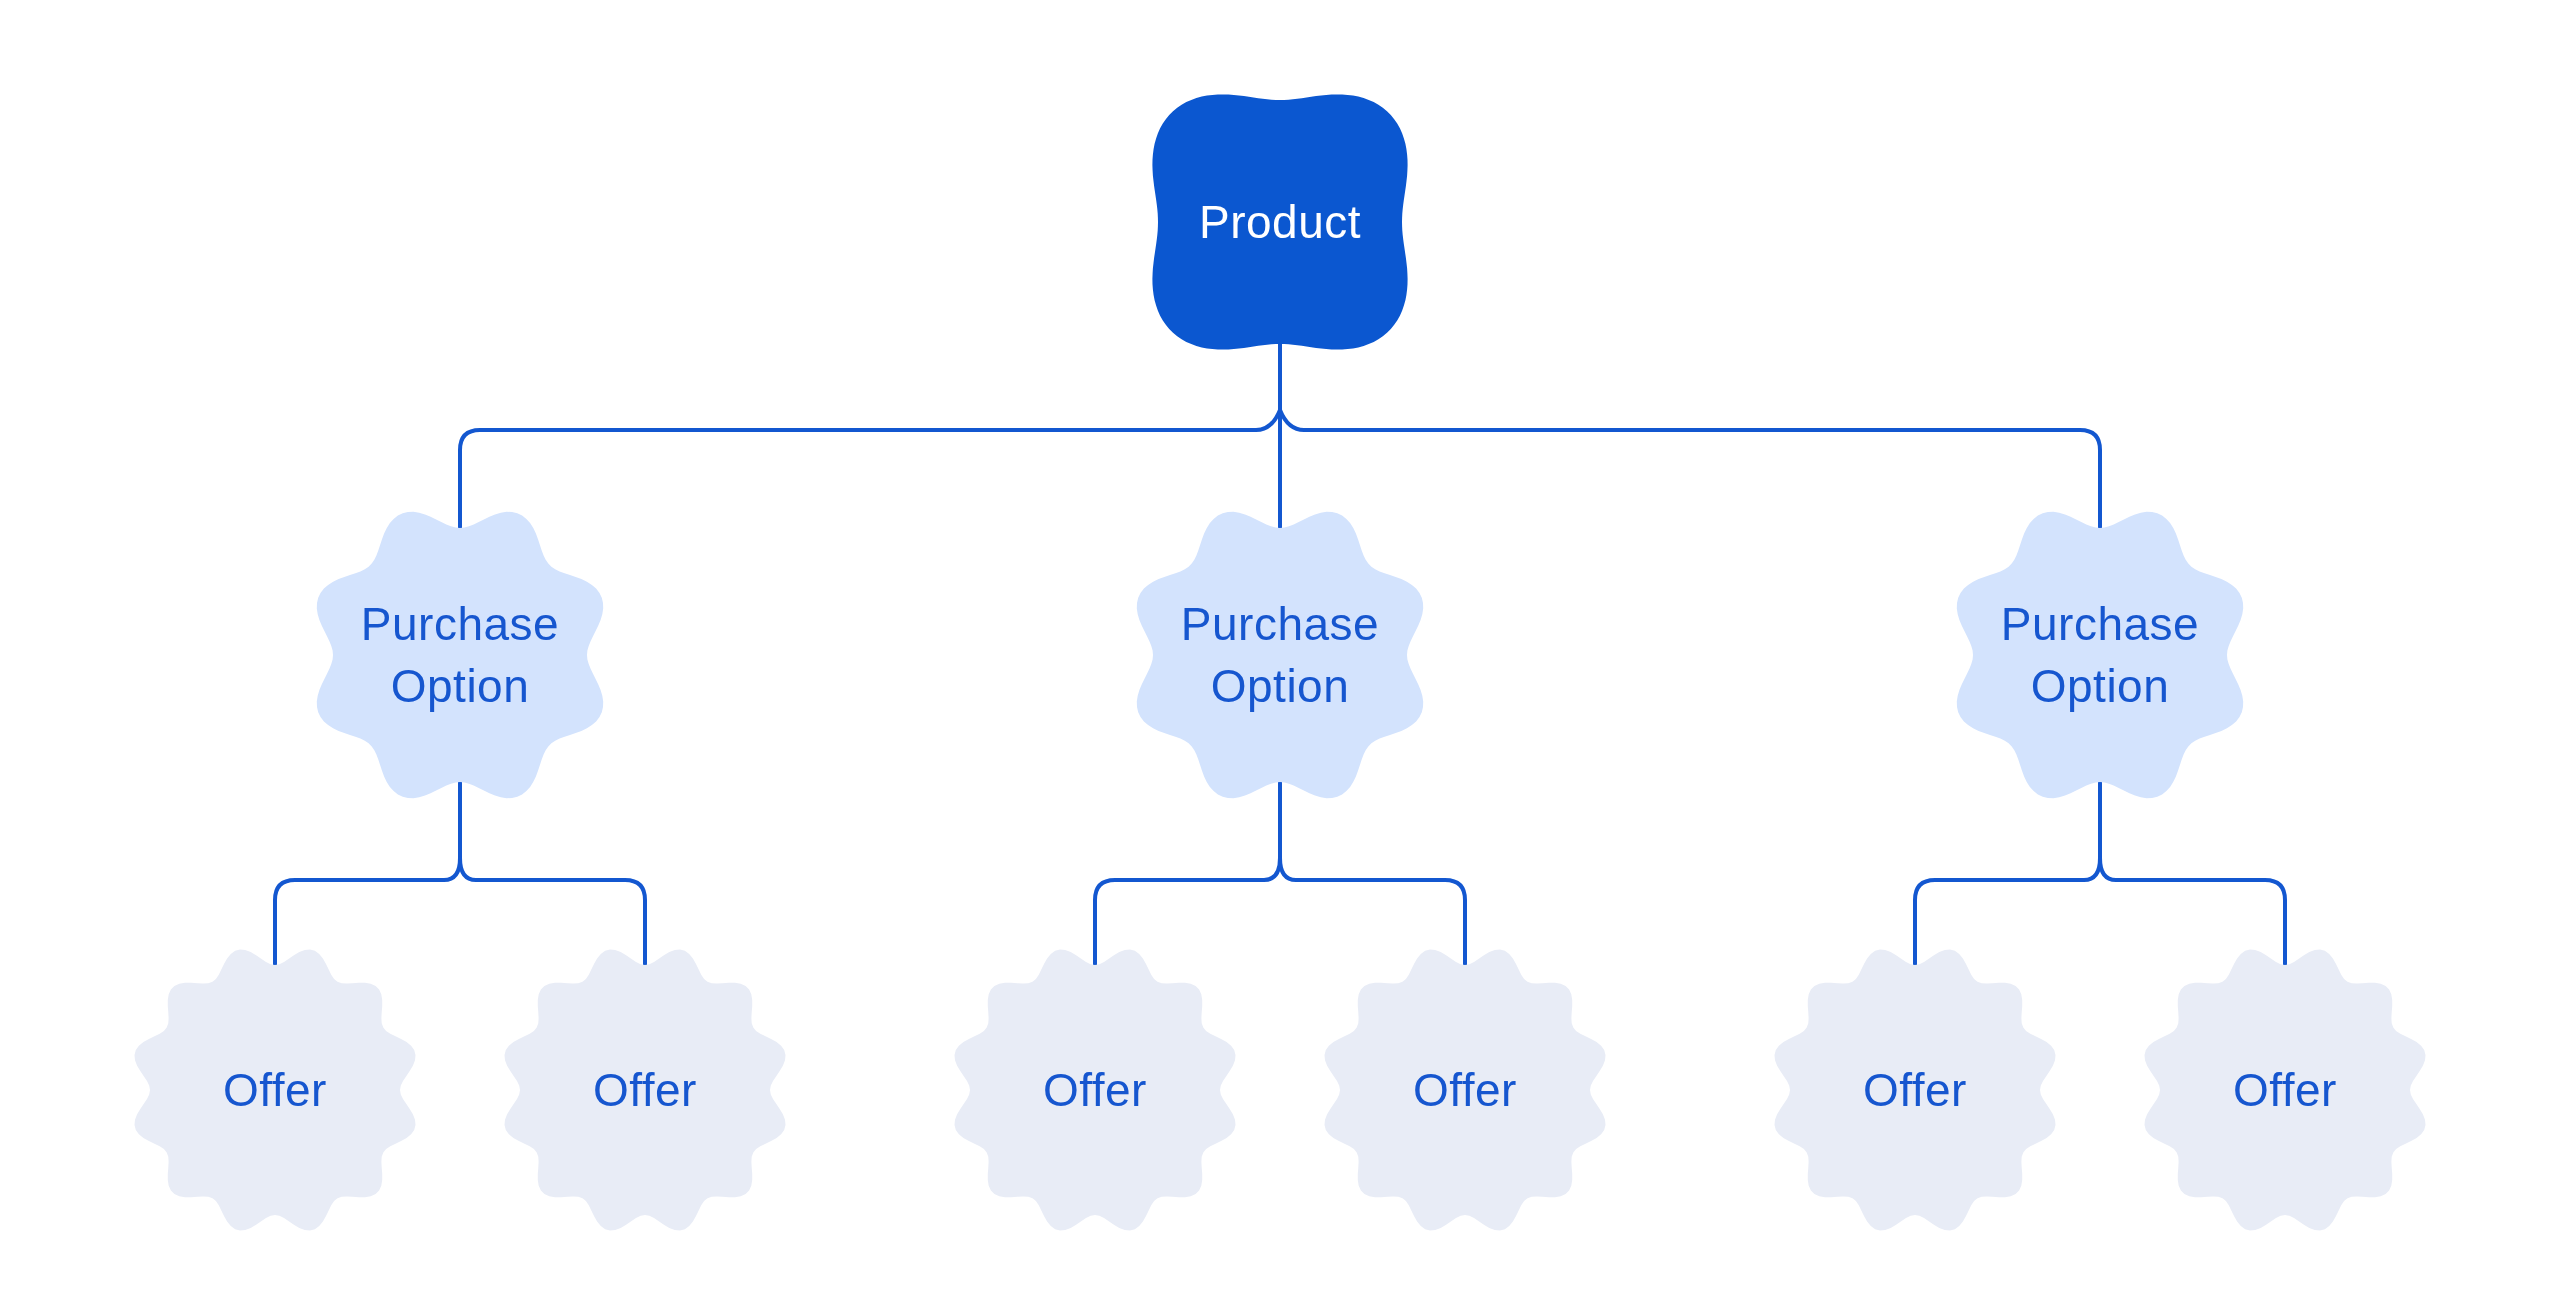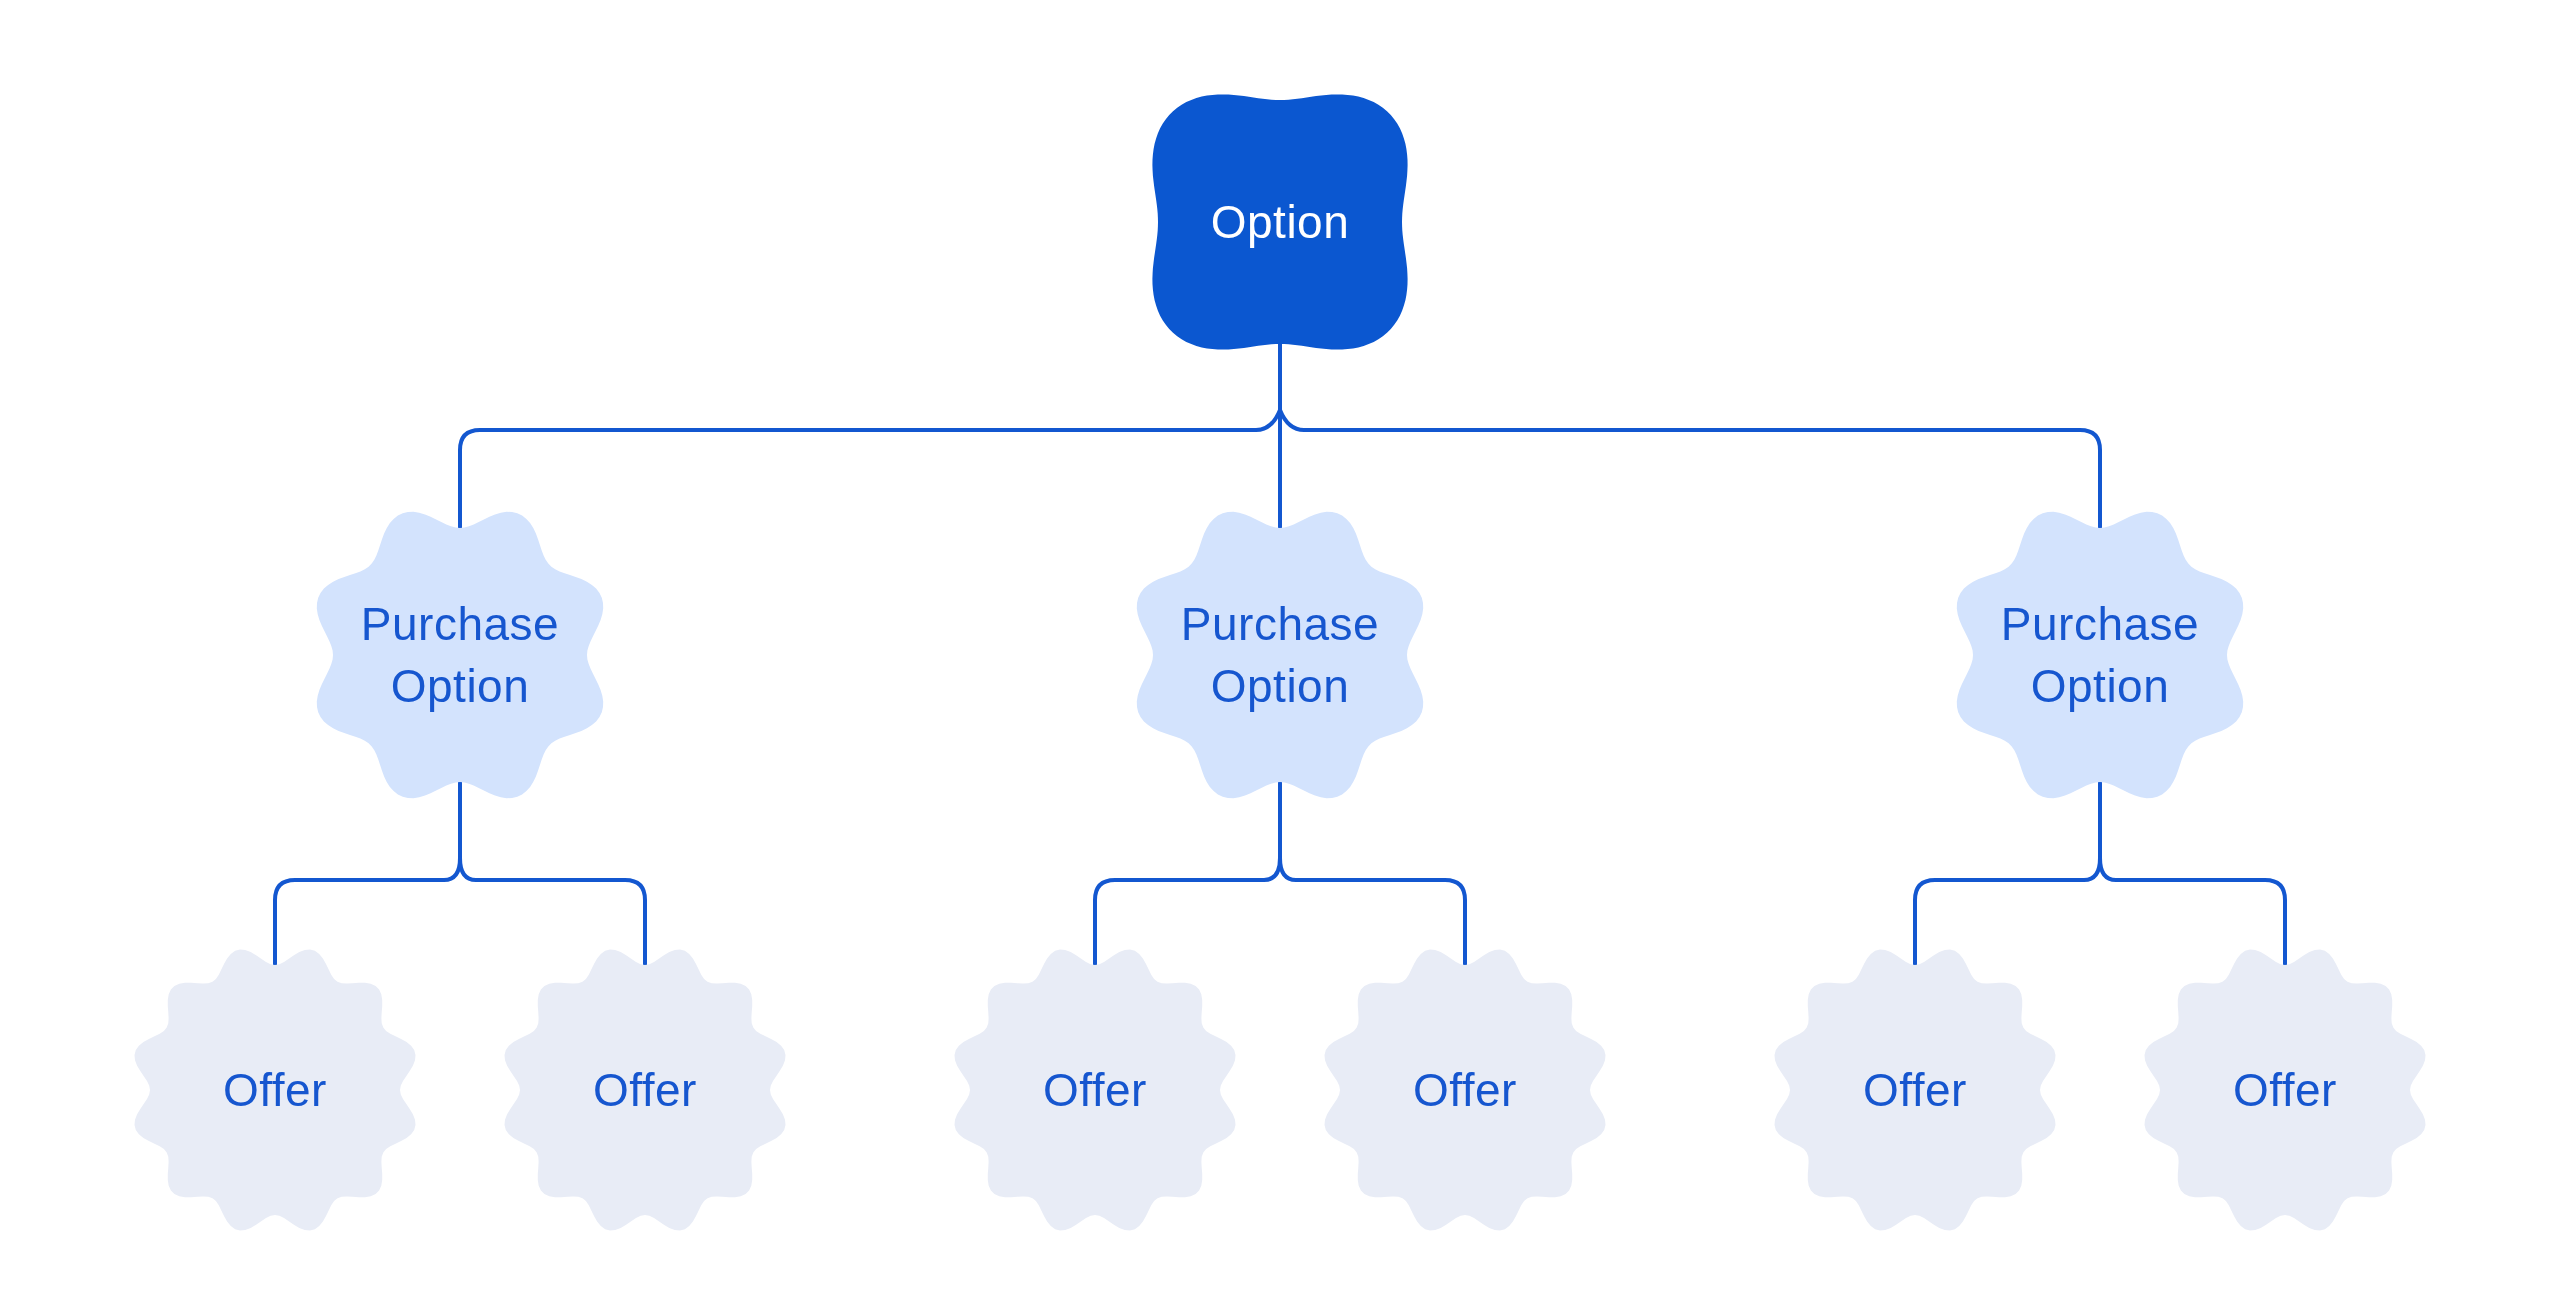--- a/index.html
+++ b/index.html
@@ -73,21 +73,21 @@
     <path class="blob-po" d="M2227.0 655.0L2227.4 659.4L2228.7 664.0L2230.6 668.7L2233.0 673.7L2235.6 678.9L2238.3 684.4L2240.6 690.0L2242.3 695.8L2243.2 701.5L2243.0 707.1L2241.8 712.3L2239.5 717.1L2236.1 721.4L2231.9 725.1L2226.9 728.3L2221.4 730.9L2215.7 733.0L2210.0 734.9L2204.6 736.7L2199.6 738.6L2195.2 740.7L2191.4 743.3L2188.3 746.4L2185.7 750.2L2183.6 754.6L2181.7 759.6L2179.9 765.0L2178.0 770.7L2175.9 776.4L2173.2 781.9L2170.1 786.9L2166.4 791.1L2162.1 794.5L2157.3 796.8L2152.1 798.0L2146.5 798.2L2140.8 797.3L2135.0 795.6L2129.4 793.3L2123.9 790.6L2118.7 788.0L2113.7 785.6L2109.0 783.7L2104.4 782.4L2100.0 782.0L2095.6 782.4L2091.0 783.7L2086.3 785.6L2081.3 788.0L2076.1 790.6L2070.6 793.3L2065.0 795.6L2059.2 797.3L2053.5 798.2L2047.9 798.0L2042.7 796.8L2037.9 794.5L2033.6 791.1L2029.9 786.9L2026.7 781.9L2024.1 776.4L2022.0 770.7L2020.1 765.0L2018.3 759.6L2016.4 754.6L2014.3 750.2L2011.7 746.4L2008.6 743.3L2004.8 740.7L2000.4 738.6L1995.4 736.7L1990.0 734.9L1984.3 733.0L1978.6 730.9L1973.1 728.2L1968.1 725.1L1963.9 721.4L1960.5 717.1L1958.2 712.3L1957.0 707.1L1956.8 701.5L1957.7 695.8L1959.4 690.0L1961.7 684.4L1964.4 678.9L1967.0 673.7L1969.4 668.7L1971.3 664.0L1972.6 659.4L1973.0 655.0L1972.6 650.6L1971.3 646.0L1969.4 641.3L1967.0 636.3L1964.4 631.1L1961.7 625.6L1959.4 620.0L1957.7 614.2L1956.8 608.5L1957.0 602.9L1958.2 597.7L1960.5 592.9L1963.9 588.6L1968.1 584.9L1973.1 581.7L1978.6 579.1L1984.3 577.0L1990.0 575.1L1995.4 573.3L2000.4 571.4L2004.8 569.3L2008.6 566.7L2011.7 563.6L2014.3 559.8L2016.4 555.4L2018.3 550.4L2020.1 545.0L2022.0 539.3L2024.1 533.6L2026.8 528.1L2029.9 523.1L2033.6 518.9L2037.9 515.5L2042.7 513.2L2047.9 512.0L2053.5 511.8L2059.2 512.7L2065.0 514.4L2070.6 516.7L2076.1 519.4L2081.3 522.0L2086.3 524.4L2091.0 526.3L2095.6 527.6L2100.0 528.0L2104.4 527.6L2109.0 526.3L2113.7 524.4L2118.7 522.0L2123.9 519.4L2129.4 516.7L2135.0 514.4L2140.8 512.7L2146.5 511.8L2152.1 512.0L2157.3 513.2L2162.1 515.5L2166.4 518.9L2170.1 523.1L2173.3 528.1L2175.9 533.6L2178.0 539.3L2179.9 545.0L2181.7 550.4L2183.6 555.4L2185.7 559.8L2188.3 563.6L2191.4 566.7L2195.2 569.3L2199.6 571.4L2204.6 573.3L2210.0 575.1L2215.7 577.0L2221.4 579.1L2226.9 581.8L2231.9 584.9L2236.1 588.6L2239.5 592.9L2241.8 597.7L2243.0 602.9L2243.2 608.5L2242.3 614.2L2240.6 620.0L2238.3 625.6L2235.6 631.1L2233.0 636.3L2230.6 641.3L2228.7 646.0L2227.4 650.6L2227.0 655.0Z"></path>
 
     <path class="blob-offer" d="M400.0 1090.0L400.8 1094.4L403.0 1099.0L406.2 1103.8L409.7 1108.9L412.9 1114.3L415.0 1119.8L415.5 1125.0L414.2 1129.9L411.1 1134.2L406.6 1137.9L401.1 1141.0L395.5 1143.7L390.3 1146.2L386.1 1149.1L383.3 1152.5L381.7 1156.7L381.4 1161.7L381.7 1167.5L382.2 1173.8L382.2 1180.0L381.3 1185.7L379.1 1190.6L375.6 1194.1L370.7 1196.3L365.0 1197.2L358.8 1197.2L352.5 1196.7L346.7 1196.4L341.7 1196.7L337.5 1198.3L334.1 1201.1L331.2 1205.3L328.7 1210.5L326.0 1216.1L322.9 1221.6L319.2 1226.1L314.9 1229.2L310.0 1230.5L304.8 1230.0L299.3 1227.9L293.9 1224.7L288.8 1221.2L284.0 1218.0L279.4 1215.8L275.0 1215.0L270.6 1215.8L266.0 1218.0L261.2 1221.2L256.1 1224.7L250.7 1227.9L245.2 1230.0L240.0 1230.5L235.1 1229.2L230.8 1226.1L227.1 1221.6L224.0 1216.1L221.3 1210.5L218.8 1205.3L215.9 1201.1L212.5 1198.3L208.3 1196.7L203.3 1196.4L197.5 1196.7L191.2 1197.2L185.0 1197.2L179.3 1196.3L174.4 1194.1L170.9 1190.6L168.7 1185.7L167.8 1180.0L167.8 1173.8L168.3 1167.5L168.6 1161.7L168.3 1156.7L166.7 1152.5L163.9 1149.1L159.7 1146.2L154.5 1143.7L148.9 1141.0L143.4 1137.9L138.9 1134.2L135.8 1129.9L134.5 1125.0L135.0 1119.8L137.1 1114.3L140.3 1108.9L143.8 1103.8L147.0 1099.0L149.2 1094.4L150.0 1090.0L149.2 1085.6L147.0 1081.0L143.8 1076.2L140.3 1071.1L137.1 1065.7L135.0 1060.2L134.5 1055.0L135.8 1050.1L138.9 1045.8L143.4 1042.1L148.9 1039.0L154.5 1036.3L159.7 1033.8L163.9 1030.9L166.7 1027.5L168.3 1023.3L168.6 1018.3L168.3 1012.5L167.8 1006.2L167.8 1000.0L168.7 994.3L170.9 989.4L174.4 985.9L179.3 983.7L185.0 982.8L191.2 982.8L197.5 983.3L203.3 983.6L208.3 983.3L212.5 981.7L215.9 978.9L218.8 974.7L221.3 969.5L224.0 963.9L227.1 958.4L230.8 953.9L235.1 950.8L240.0 949.5L245.2 950.0L250.7 952.1L256.1 955.3L261.2 958.8L266.0 962.0L270.6 964.2L275.0 965.0L279.4 964.2L284.0 962.0L288.8 958.8L293.9 955.3L299.3 952.1L304.8 950.0L310.0 949.5L314.9 950.8L319.2 953.9L322.9 958.4L326.0 963.9L328.7 969.5L331.2 974.7L334.1 978.9L337.5 981.7L341.7 983.3L346.7 983.6L352.5 983.3L358.8 982.8L365.0 982.8L370.7 983.7L375.6 985.9L379.1 989.4L381.3 994.3L382.2 1000.0L382.2 1006.2L381.7 1012.5L381.4 1018.3L381.7 1023.3L383.3 1027.5L386.1 1030.9L390.3 1033.8L395.5 1036.3L401.1 1039.0L406.6 1042.1L411.1 1045.8L414.2 1050.1L415.5 1055.0L415.0 1060.2L412.9 1065.7L409.7 1071.1L406.2 1076.2L403.0 1081.0L400.8 1085.6L400.0 1090.0Z"></path>
     <path class="blob-offer" d="M770.0 1090.0L770.8 1094.4L773.0 1099.0L776.2 1103.8L779.7 1108.9L782.9 1114.3L785.0 1119.8L785.5 1125.0L784.2 1129.9L781.1 1134.2L776.6 1137.9L771.1 1141.0L765.5 1143.7L760.3 1146.2L756.1 1149.1L753.3 1152.5L751.7 1156.7L751.4 1161.7L751.7 1167.5L752.2 1173.8L752.2 1180.0L751.3 1185.7L749.1 1190.6L745.6 1194.1L740.7 1196.3L735.0 1197.2L728.8 1197.2L722.5 1196.7L716.7 1196.4L711.7 1196.7L707.5 1198.3L704.1 1201.1L701.2 1205.3L698.7 1210.5L696.0 1216.1L692.9 1221.6L689.2 1226.1L684.9 1229.2L680.0 1230.5L674.8 1230.0L669.3 1227.9L663.9 1224.7L658.8 1221.2L654.0 1218.0L649.4 1215.8L645.0 1215.0L640.6 1215.8L636.0 1218.0L631.2 1221.2L626.1 1224.7L620.7 1227.9L615.2 1230.0L610.0 1230.5L605.1 1229.2L600.8 1226.1L597.1 1221.6L594.0 1216.1L591.3 1210.5L588.8 1205.3L585.9 1201.1L582.5 1198.3L578.3 1196.7L573.3 1196.4L567.5 1196.7L561.2 1197.2L555.0 1197.2L549.3 1196.3L544.4 1194.1L540.9 1190.6L538.7 1185.7L537.8 1180.0L537.8 1173.8L538.3 1167.5L538.6 1161.7L538.3 1156.7L536.7 1152.5L533.9 1149.1L529.7 1146.2L524.5 1143.7L518.9 1141.0L513.4 1137.9L508.9 1134.2L505.8 1129.9L504.5 1125.0L505.0 1119.8L507.1 1114.3L510.3 1108.9L513.8 1103.8L517.0 1099.0L519.2 1094.4L520.0 1090.0L519.2 1085.6L517.0 1081.0L513.8 1076.2L510.3 1071.1L507.1 1065.7L505.0 1060.2L504.5 1055.0L505.8 1050.1L508.9 1045.8L513.4 1042.1L518.9 1039.0L524.5 1036.3L529.7 1033.8L533.9 1030.9L536.7 1027.5L538.3 1023.3L538.6 1018.3L538.3 1012.5L537.8 1006.2L537.8 1000.0L538.7 994.3L540.9 989.4L544.4 985.9L549.3 983.7L555.0 982.8L561.2 982.8L567.5 983.3L573.3 983.6L578.3 983.3L582.5 981.7L585.9 978.9L588.8 974.7L591.3 969.5L594.0 963.9L597.1 958.4L600.8 953.9L605.1 950.8L610.0 949.5L615.2 950.0L620.7 952.1L626.1 955.3L631.2 958.8L636.0 962.0L640.6 964.2L645.0 965.0L649.4 964.2L654.0 962.0L658.8 958.8L663.9 955.3L669.3 952.1L674.8 950.0L680.0 949.5L684.9 950.8L689.2 953.9L692.9 958.4L696.0 963.9L698.7 969.5L701.2 974.7L704.1 978.9L707.5 981.7L711.7 983.3L716.7 983.6L722.5 983.3L728.8 982.8L735.0 982.8L740.7 983.7L745.6 985.9L749.1 989.4L751.3 994.3L752.2 1000.0L752.2 1006.2L751.7 1012.5L751.4 1018.3L751.7 1023.3L753.3 1027.5L756.1 1030.9L760.3 1033.8L765.5 1036.3L771.1 1039.0L776.6 1042.1L781.1 1045.8L784.2 1050.1L785.5 1055.0L785.0 1060.2L782.9 1065.7L779.7 1071.1L776.2 1076.2L773.0 1081.0L770.8 1085.6L770.0 1090.0Z"></path>
     <path class="blob-offer" d="M1220.0 1090.0L1220.8 1094.4L1223.0 1099.0L1226.2 1103.8L1229.7 1108.9L1232.9 1114.3L1235.0 1119.8L1235.5 1125.0L1234.2 1129.9L1231.1 1134.2L1226.6 1137.9L1221.1 1141.0L1215.5 1143.7L1210.3 1146.2L1206.1 1149.1L1203.3 1152.5L1201.7 1156.7L1201.4 1161.7L1201.7 1167.5L1202.2 1173.8L1202.2 1180.0L1201.3 1185.7L1199.1 1190.6L1195.6 1194.1L1190.7 1196.3L1185.0 1197.2L1178.8 1197.2L1172.5 1196.7L1166.7 1196.4L1161.7 1196.7L1157.5 1198.3L1154.1 1201.1L1151.2 1205.3L1148.7 1210.5L1146.0 1216.1L1142.9 1221.6L1139.2 1226.1L1134.9 1229.2L1130.0 1230.5L1124.8 1230.0L1119.3 1227.9L1113.9 1224.7L1108.8 1221.2L1104.0 1218.0L1099.4 1215.8L1095.0 1215.0L1090.6 1215.8L1086.0 1218.0L1081.2 1221.2L1076.1 1224.7L1070.7 1227.9L1065.2 1230.0L1060.0 1230.5L1055.1 1229.2L1050.8 1226.1L1047.1 1221.6L1044.0 1216.1L1041.3 1210.5L1038.8 1205.3L1035.9 1201.1L1032.5 1198.3L1028.3 1196.7L1023.3 1196.4L1017.5 1196.7L1011.2 1197.2L1005.0 1197.2L999.3 1196.3L994.4 1194.1L990.9 1190.6L988.7 1185.7L987.8 1180.0L987.8 1173.8L988.3 1167.5L988.6 1161.7L988.3 1156.7L986.7 1152.5L983.9 1149.1L979.7 1146.2L974.5 1143.7L968.9 1141.0L963.4 1137.9L958.9 1134.2L955.8 1129.9L954.5 1125.0L955.0 1119.8L957.1 1114.3L960.3 1108.9L963.8 1103.8L967.0 1099.0L969.2 1094.4L970.0 1090.0L969.2 1085.6L967.0 1081.0L963.8 1076.2L960.3 1071.1L957.1 1065.7L955.0 1060.2L954.5 1055.0L955.8 1050.1L958.9 1045.8L963.4 1042.1L968.9 1039.0L974.5 1036.3L979.7 1033.8L983.9 1030.9L986.7 1027.5L988.3 1023.3L988.6 1018.3L988.3 1012.5L987.8 1006.2L987.8 1000.0L988.7 994.3L990.9 989.4L994.4 985.9L999.3 983.7L1005.0 982.8L1011.2 982.8L1017.5 983.3L1023.3 983.6L1028.3 983.3L1032.5 981.7L1035.9 978.9L1038.8 974.7L1041.3 969.5L1044.0 963.9L1047.1 958.4L1050.8 953.9L1055.1 950.8L1060.0 949.5L1065.2 950.0L1070.7 952.1L1076.1 955.3L1081.2 958.8L1086.0 962.0L1090.6 964.2L1095.0 965.0L1099.4 964.2L1104.0 962.0L1108.8 958.8L1113.9 955.3L1119.3 952.1L1124.8 950.0L1130.0 949.5L1134.9 950.8L1139.2 953.9L1142.9 958.4L1146.0 963.9L1148.7 969.5L1151.2 974.7L1154.1 978.9L1157.5 981.7L1161.7 983.3L1166.7 983.6L1172.5 983.3L1178.8 982.8L1185.0 982.8L1190.7 983.7L1195.6 985.9L1199.1 989.4L1201.3 994.3L1202.2 1000.0L1202.2 1006.2L1201.7 1012.5L1201.4 1018.3L1201.7 1023.3L1203.3 1027.5L1206.1 1030.9L1210.3 1033.8L1215.5 1036.3L1221.1 1039.0L1226.6 1042.1L1231.1 1045.8L1234.2 1050.1L1235.5 1055.0L1235.0 1060.2L1232.9 1065.7L1229.7 1071.1L1226.2 1076.2L1223.0 1081.0L1220.8 1085.6L1220.0 1090.0Z"></path>
     <path class="blob-offer" d="M1590.0 1090.0L1590.8 1094.4L1593.0 1099.0L1596.2 1103.8L1599.7 1108.9L1602.9 1114.3L1605.0 1119.8L1605.5 1125.0L1604.2 1129.9L1601.1 1134.2L1596.6 1137.9L1591.1 1141.0L1585.5 1143.7L1580.3 1146.2L1576.1 1149.1L1573.3 1152.5L1571.7 1156.7L1571.4 1161.7L1571.7 1167.5L1572.2 1173.8L1572.2 1180.0L1571.3 1185.7L1569.1 1190.6L1565.6 1194.1L1560.7 1196.3L1555.0 1197.2L1548.8 1197.2L1542.5 1196.7L1536.7 1196.4L1531.7 1196.7L1527.5 1198.3L1524.1 1201.1L1521.2 1205.3L1518.7 1210.5L1516.0 1216.1L1512.9 1221.6L1509.2 1226.1L1504.9 1229.2L1500.0 1230.5L1494.8 1230.0L1489.3 1227.9L1483.9 1224.7L1478.8 1221.2L1474.0 1218.0L1469.4 1215.8L1465.0 1215.0L1460.6 1215.8L1456.0 1218.0L1451.2 1221.2L1446.1 1224.7L1440.7 1227.9L1435.2 1230.0L1430.0 1230.5L1425.1 1229.2L1420.8 1226.1L1417.1 1221.6L1414.0 1216.1L1411.3 1210.5L1408.8 1205.3L1405.9 1201.1L1402.5 1198.3L1398.3 1196.7L1393.3 1196.4L1387.5 1196.7L1381.2 1197.2L1375.0 1197.2L1369.3 1196.3L1364.4 1194.1L1360.9 1190.6L1358.7 1185.7L1357.8 1180.0L1357.8 1173.8L1358.3 1167.5L1358.6 1161.7L1358.3 1156.7L1356.7 1152.5L1353.9 1149.1L1349.7 1146.2L1344.5 1143.7L1338.9 1141.0L1333.4 1137.9L1328.9 1134.2L1325.8 1129.9L1324.5 1125.0L1325.0 1119.8L1327.1 1114.3L1330.3 1108.9L1333.8 1103.8L1337.0 1099.0L1339.2 1094.4L1340.0 1090.0L1339.2 1085.6L1337.0 1081.0L1333.8 1076.2L1330.3 1071.1L1327.1 1065.7L1325.0 1060.2L1324.5 1055.0L1325.8 1050.1L1328.9 1045.8L1333.4 1042.1L1338.9 1039.0L1344.5 1036.3L1349.7 1033.8L1353.9 1030.9L1356.7 1027.5L1358.3 1023.3L1358.6 1018.3L1358.3 1012.5L1357.8 1006.2L1357.8 1000.0L1358.7 994.3L1360.9 989.4L1364.4 985.9L1369.3 983.7L1375.0 982.8L1381.2 982.8L1387.5 983.3L1393.3 983.6L1398.3 983.3L1402.5 981.7L1405.9 978.9L1408.8 974.7L1411.3 969.5L1414.0 963.9L1417.1 958.4L1420.8 953.9L1425.1 950.8L1430.0 949.5L1435.2 950.0L1440.7 952.1L1446.1 955.3L1451.2 958.8L1456.0 962.0L1460.6 964.2L1465.0 965.0L1469.4 964.2L1474.0 962.0L1478.8 958.8L1483.9 955.3L1489.3 952.1L1494.8 950.0L1500.0 949.5L1504.9 950.8L1509.2 953.9L1512.9 958.4L1516.0 963.9L1518.7 969.5L1521.2 974.7L1524.1 978.9L1527.5 981.7L1531.7 983.3L1536.7 983.6L1542.5 983.3L1548.8 982.8L1555.0 982.8L1560.7 983.7L1565.6 985.9L1569.1 989.4L1571.3 994.3L1572.2 1000.0L1572.2 1006.2L1571.7 1012.5L1571.4 1018.3L1571.7 1023.3L1573.3 1027.5L1576.1 1030.9L1580.3 1033.8L1585.5 1036.3L1591.1 1039.0L1596.6 1042.1L1601.1 1045.8L1604.2 1050.1L1605.5 1055.0L1605.0 1060.2L1602.9 1065.7L1599.7 1071.1L1596.2 1076.2L1593.0 1081.0L1590.8 1085.6L1590.0 1090.0Z"></path>
     <path class="blob-offer" d="M2040.0 1090.0L2040.8 1094.4L2043.0 1099.0L2046.2 1103.8L2049.7 1108.9L2052.9 1114.3L2055.0 1119.8L2055.5 1125.0L2054.2 1129.9L2051.1 1134.2L2046.6 1137.9L2041.1 1141.0L2035.5 1143.7L2030.3 1146.2L2026.1 1149.1L2023.3 1152.5L2021.7 1156.7L2021.4 1161.7L2021.7 1167.5L2022.2 1173.8L2022.2 1180.0L2021.3 1185.7L2019.1 1190.6L2015.6 1194.1L2010.7 1196.3L2005.0 1197.2L1998.8 1197.2L1992.5 1196.7L1986.7 1196.4L1981.7 1196.7L1977.5 1198.3L1974.1 1201.1L1971.2 1205.3L1968.7 1210.5L1966.0 1216.1L1962.9 1221.6L1959.2 1226.1L1954.9 1229.2L1950.0 1230.5L1944.8 1230.0L1939.3 1227.9L1933.9 1224.7L1928.8 1221.2L1924.0 1218.0L1919.4 1215.8L1915.0 1215.0L1910.6 1215.8L1906.0 1218.0L1901.2 1221.2L1896.1 1224.7L1890.7 1227.9L1885.2 1230.0L1880.0 1230.5L1875.1 1229.2L1870.8 1226.1L1867.1 1221.6L1864.0 1216.1L1861.3 1210.5L1858.8 1205.3L1855.9 1201.1L1852.5 1198.3L1848.3 1196.7L1843.3 1196.4L1837.5 1196.7L1831.2 1197.2L1825.0 1197.2L1819.3 1196.3L1814.4 1194.1L1810.9 1190.6L1808.7 1185.7L1807.8 1180.0L1807.8 1173.8L1808.3 1167.5L1808.6 1161.7L1808.3 1156.7L1806.7 1152.5L1803.9 1149.1L1799.7 1146.2L1794.5 1143.7L1788.9 1141.0L1783.4 1137.9L1778.9 1134.2L1775.8 1129.9L1774.5 1125.0L1775.0 1119.8L1777.1 1114.3L1780.3 1108.9L1783.8 1103.8L1787.0 1099.0L1789.2 1094.4L1790.0 1090.0L1789.2 1085.6L1787.0 1081.0L1783.8 1076.2L1780.3 1071.1L1777.1 1065.7L1775.0 1060.2L1774.5 1055.0L1775.8 1050.1L1778.9 1045.8L1783.4 1042.1L1788.9 1039.0L1794.5 1036.3L1799.7 1033.8L1803.9 1030.9L1806.7 1027.5L1808.3 1023.3L1808.6 1018.3L1808.3 1012.5L1807.8 1006.2L1807.8 1000.0L1808.7 994.3L1810.9 989.4L1814.4 985.9L1819.3 983.7L1825.0 982.8L1831.2 982.8L1837.5 983.3L1843.3 983.6L1848.3 983.3L1852.5 981.7L1855.9 978.9L1858.8 974.7L1861.3 969.5L1864.0 963.9L1867.1 958.4L1870.8 953.9L1875.1 950.8L1880.0 949.5L1885.2 950.0L1890.7 952.1L1896.1 955.3L1901.2 958.8L1906.0 962.0L1910.6 964.2L1915.0 965.0L1919.4 964.2L1924.0 962.0L1928.8 958.8L1933.9 955.3L1939.3 952.1L1944.8 950.0L1950.0 949.5L1954.9 950.8L1959.2 953.9L1962.9 958.4L1966.0 963.9L1968.7 969.5L1971.2 974.7L1974.1 978.9L1977.5 981.7L1981.7 983.3L1986.7 983.6L1992.5 983.3L1998.8 982.8L2005.0 982.8L2010.7 983.7L2015.6 985.9L2019.1 989.4L2021.3 994.3L2022.2 1000.0L2022.2 1006.2L2021.7 1012.5L2021.4 1018.3L2021.7 1023.3L2023.3 1027.5L2026.1 1030.9L2030.3 1033.8L2035.5 1036.3L2041.1 1039.0L2046.6 1042.1L2051.1 1045.8L2054.2 1050.1L2055.5 1055.0L2055.0 1060.2L2052.9 1065.7L2049.7 1071.1L2046.2 1076.2L2043.0 1081.0L2040.8 1085.6L2040.0 1090.0Z"></path>
     <path class="blob-offer" d="M2410.0 1090.0L2410.8 1094.4L2413.0 1099.0L2416.2 1103.8L2419.7 1108.9L2422.9 1114.3L2425.0 1119.8L2425.5 1125.0L2424.2 1129.9L2421.1 1134.2L2416.6 1137.9L2411.1 1141.0L2405.5 1143.7L2400.3 1146.2L2396.1 1149.1L2393.3 1152.5L2391.7 1156.7L2391.4 1161.7L2391.7 1167.5L2392.2 1173.8L2392.2 1180.0L2391.3 1185.7L2389.1 1190.6L2385.6 1194.1L2380.7 1196.3L2375.0 1197.2L2368.8 1197.2L2362.5 1196.7L2356.7 1196.4L2351.7 1196.7L2347.5 1198.3L2344.1 1201.1L2341.2 1205.3L2338.7 1210.5L2336.0 1216.1L2332.9 1221.6L2329.2 1226.1L2324.9 1229.2L2320.0 1230.5L2314.8 1230.0L2309.3 1227.9L2303.9 1224.7L2298.8 1221.2L2294.0 1218.0L2289.4 1215.8L2285.0 1215.0L2280.6 1215.8L2276.0 1218.0L2271.2 1221.2L2266.1 1224.7L2260.7 1227.9L2255.2 1230.0L2250.0 1230.5L2245.1 1229.2L2240.8 1226.1L2237.1 1221.6L2234.0 1216.1L2231.3 1210.5L2228.8 1205.3L2225.9 1201.1L2222.5 1198.3L2218.3 1196.7L2213.3 1196.4L2207.5 1196.7L2201.2 1197.2L2195.0 1197.2L2189.3 1196.3L2184.4 1194.1L2180.9 1190.6L2178.7 1185.7L2177.8 1180.0L2177.8 1173.8L2178.3 1167.5L2178.6 1161.7L2178.3 1156.7L2176.7 1152.5L2173.9 1149.1L2169.7 1146.2L2164.5 1143.7L2158.9 1141.0L2153.4 1137.9L2148.9 1134.2L2145.8 1129.9L2144.5 1125.0L2145.0 1119.8L2147.1 1114.3L2150.3 1108.9L2153.8 1103.8L2157.0 1099.0L2159.2 1094.4L2160.0 1090.0L2159.2 1085.6L2157.0 1081.0L2153.8 1076.2L2150.3 1071.1L2147.1 1065.7L2145.0 1060.2L2144.5 1055.0L2145.8 1050.1L2148.9 1045.8L2153.4 1042.1L2158.9 1039.0L2164.5 1036.3L2169.7 1033.8L2173.9 1030.9L2176.7 1027.5L2178.3 1023.3L2178.6 1018.3L2178.3 1012.5L2177.8 1006.2L2177.8 1000.0L2178.7 994.3L2180.9 989.4L2184.4 985.9L2189.3 983.7L2195.0 982.8L2201.2 982.8L2207.5 983.3L2213.3 983.6L2218.3 983.3L2222.5 981.7L2225.9 978.9L2228.8 974.7L2231.3 969.5L2234.0 963.9L2237.1 958.4L2240.8 953.9L2245.1 950.8L2250.0 949.5L2255.2 950.0L2260.7 952.1L2266.1 955.3L2271.2 958.8L2276.0 962.0L2280.6 964.2L2285.0 965.0L2289.4 964.2L2294.0 962.0L2298.8 958.8L2303.9 955.3L2309.3 952.1L2314.8 950.0L2320.0 949.5L2324.9 950.8L2329.2 953.9L2332.9 958.4L2336.0 963.9L2338.7 969.5L2341.2 974.7L2344.1 978.9L2347.5 981.7L2351.7 983.3L2356.7 983.6L2362.5 983.3L2368.8 982.8L2375.0 982.8L2380.7 983.7L2385.6 985.9L2389.1 989.4L2391.3 994.3L2392.2 1000.0L2392.2 1006.2L2391.7 1012.5L2391.4 1018.3L2391.7 1023.3L2393.3 1027.5L2396.1 1030.9L2400.3 1033.8L2405.5 1036.3L2411.1 1039.0L2416.6 1042.1L2421.1 1045.8L2424.2 1050.1L2425.5 1055.0L2425.0 1060.2L2422.9 1065.7L2419.7 1071.1L2416.2 1076.2L2413.0 1081.0L2410.8 1085.6L2410.0 1090.0Z"></path>
   </svg>
 
-  <div class="label product" style="left:1130px;top:122px;width:300px;height:200px;">Option</div>
+  <div class="label product" style="left:1130px;top:122px;width:300px;height:200px;">Product</div>
 
   <div class="label" style="left:330px;top:545px;width:260px;height:220px;">Purchase Option</div>
   <div class="label" style="left:1150px;top:545px;width:260px;height:220px;">Purchase Option</div>
   <div class="label" style="left:1970px;top:545px;width:260px;height:220px;">Purchase Option</div>
 
   <div class="label" style="left:145px;top:990px;width:260px;height:200px;">Offer</div>
   <div class="label" style="left:515px;top:990px;width:260px;height:200px;">Offer</div>
   <div class="label" style="left:965px;top:990px;width:260px;height:200px;">Offer</div>
   <div class="label" style="left:1335px;top:990px;width:260px;height:200px;">Offer</div>
   <div class="label" style="left:1785px;top:990px;width:260px;height:200px;">Offer</div>

